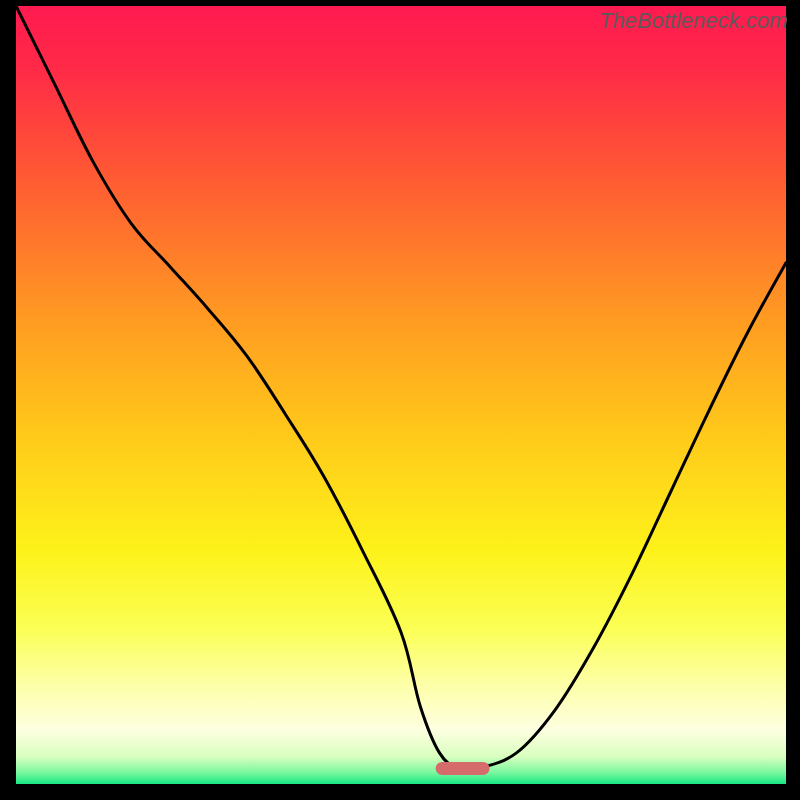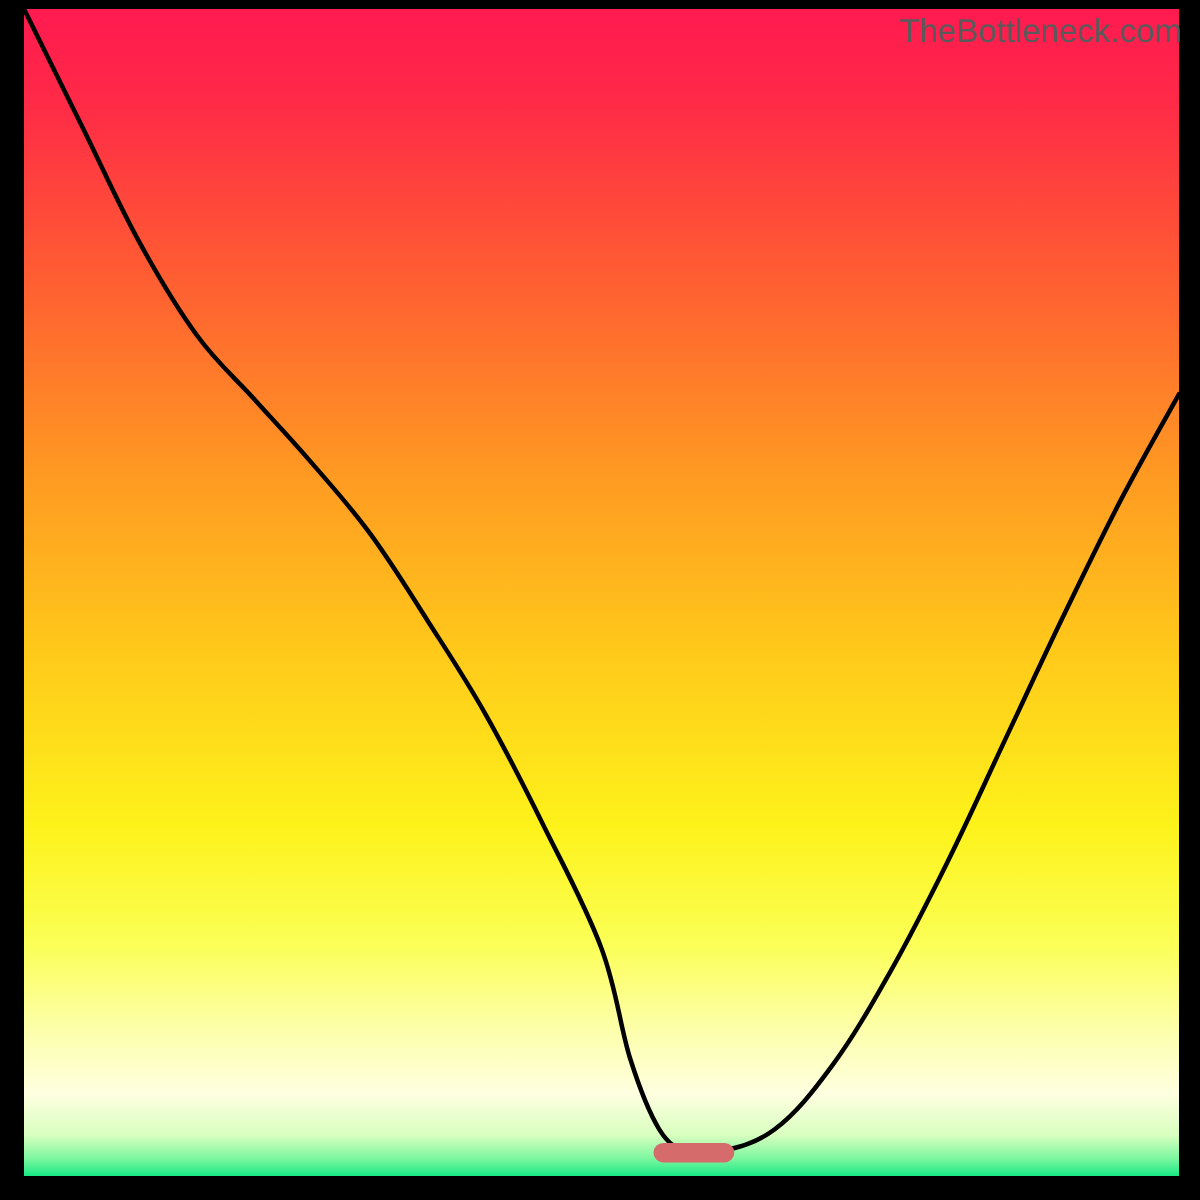--- a/index.html
+++ b/index.html
@@ -8,20 +8,21 @@
     width: 800px;
     height: 800px;
     background: #000;
     overflow: hidden;
     font-family: Arial, Helvetica, sans-serif;
   }
   .container {
     position: relative;
     width: 800px;
     height: 800px;
+    font-style: italic;
   }
   .watermark {
     position: absolute;
     top: 8px;
     right: 12px;
     font-size: 22px;
     font-weight: 500;
     color: #5a5a5a;
     z-index: 10;
   }

